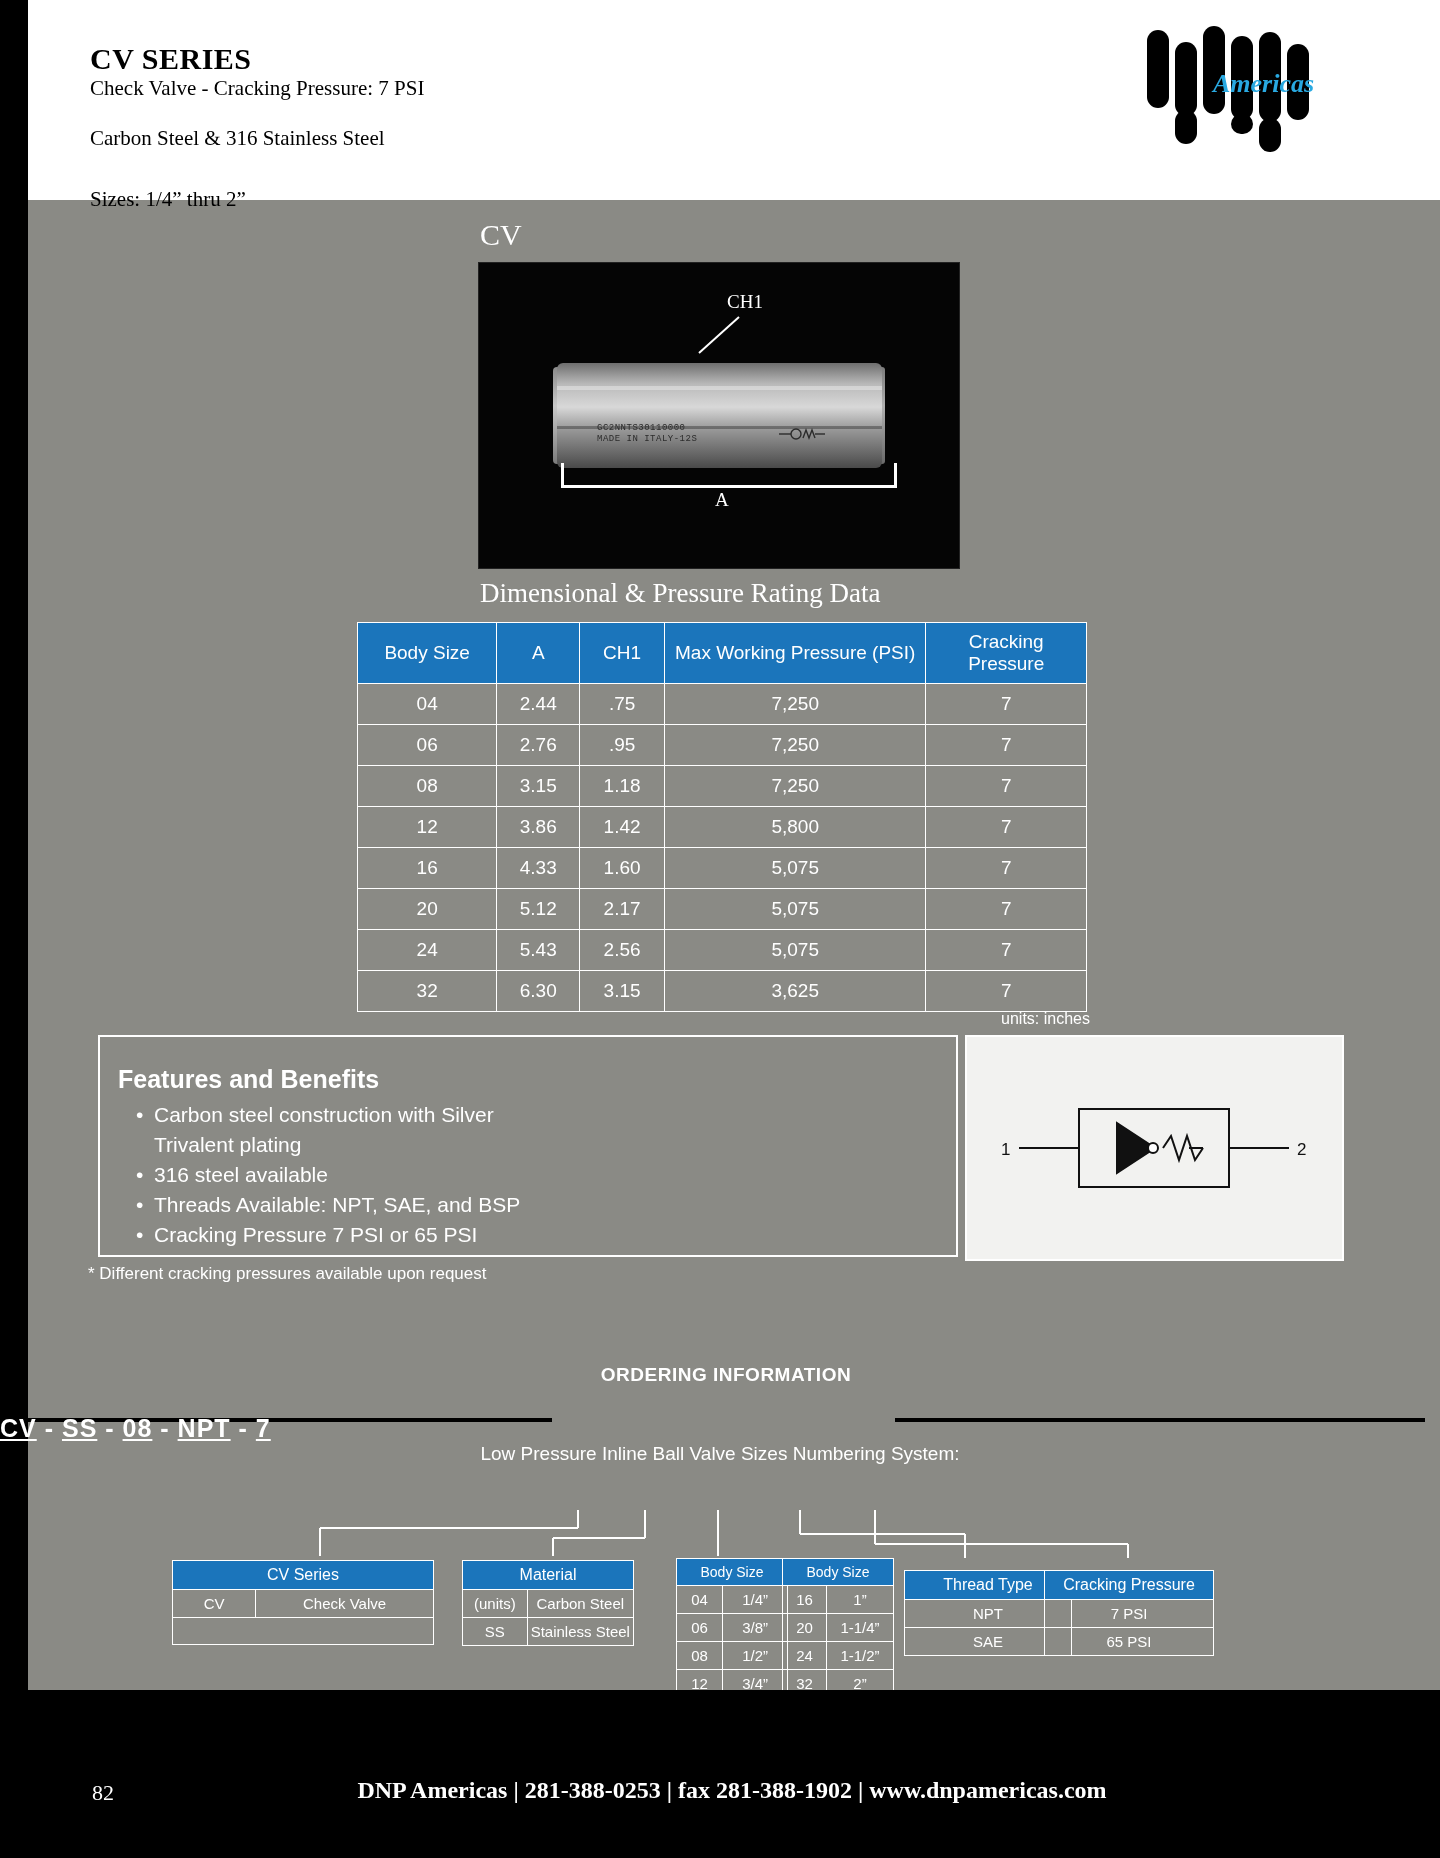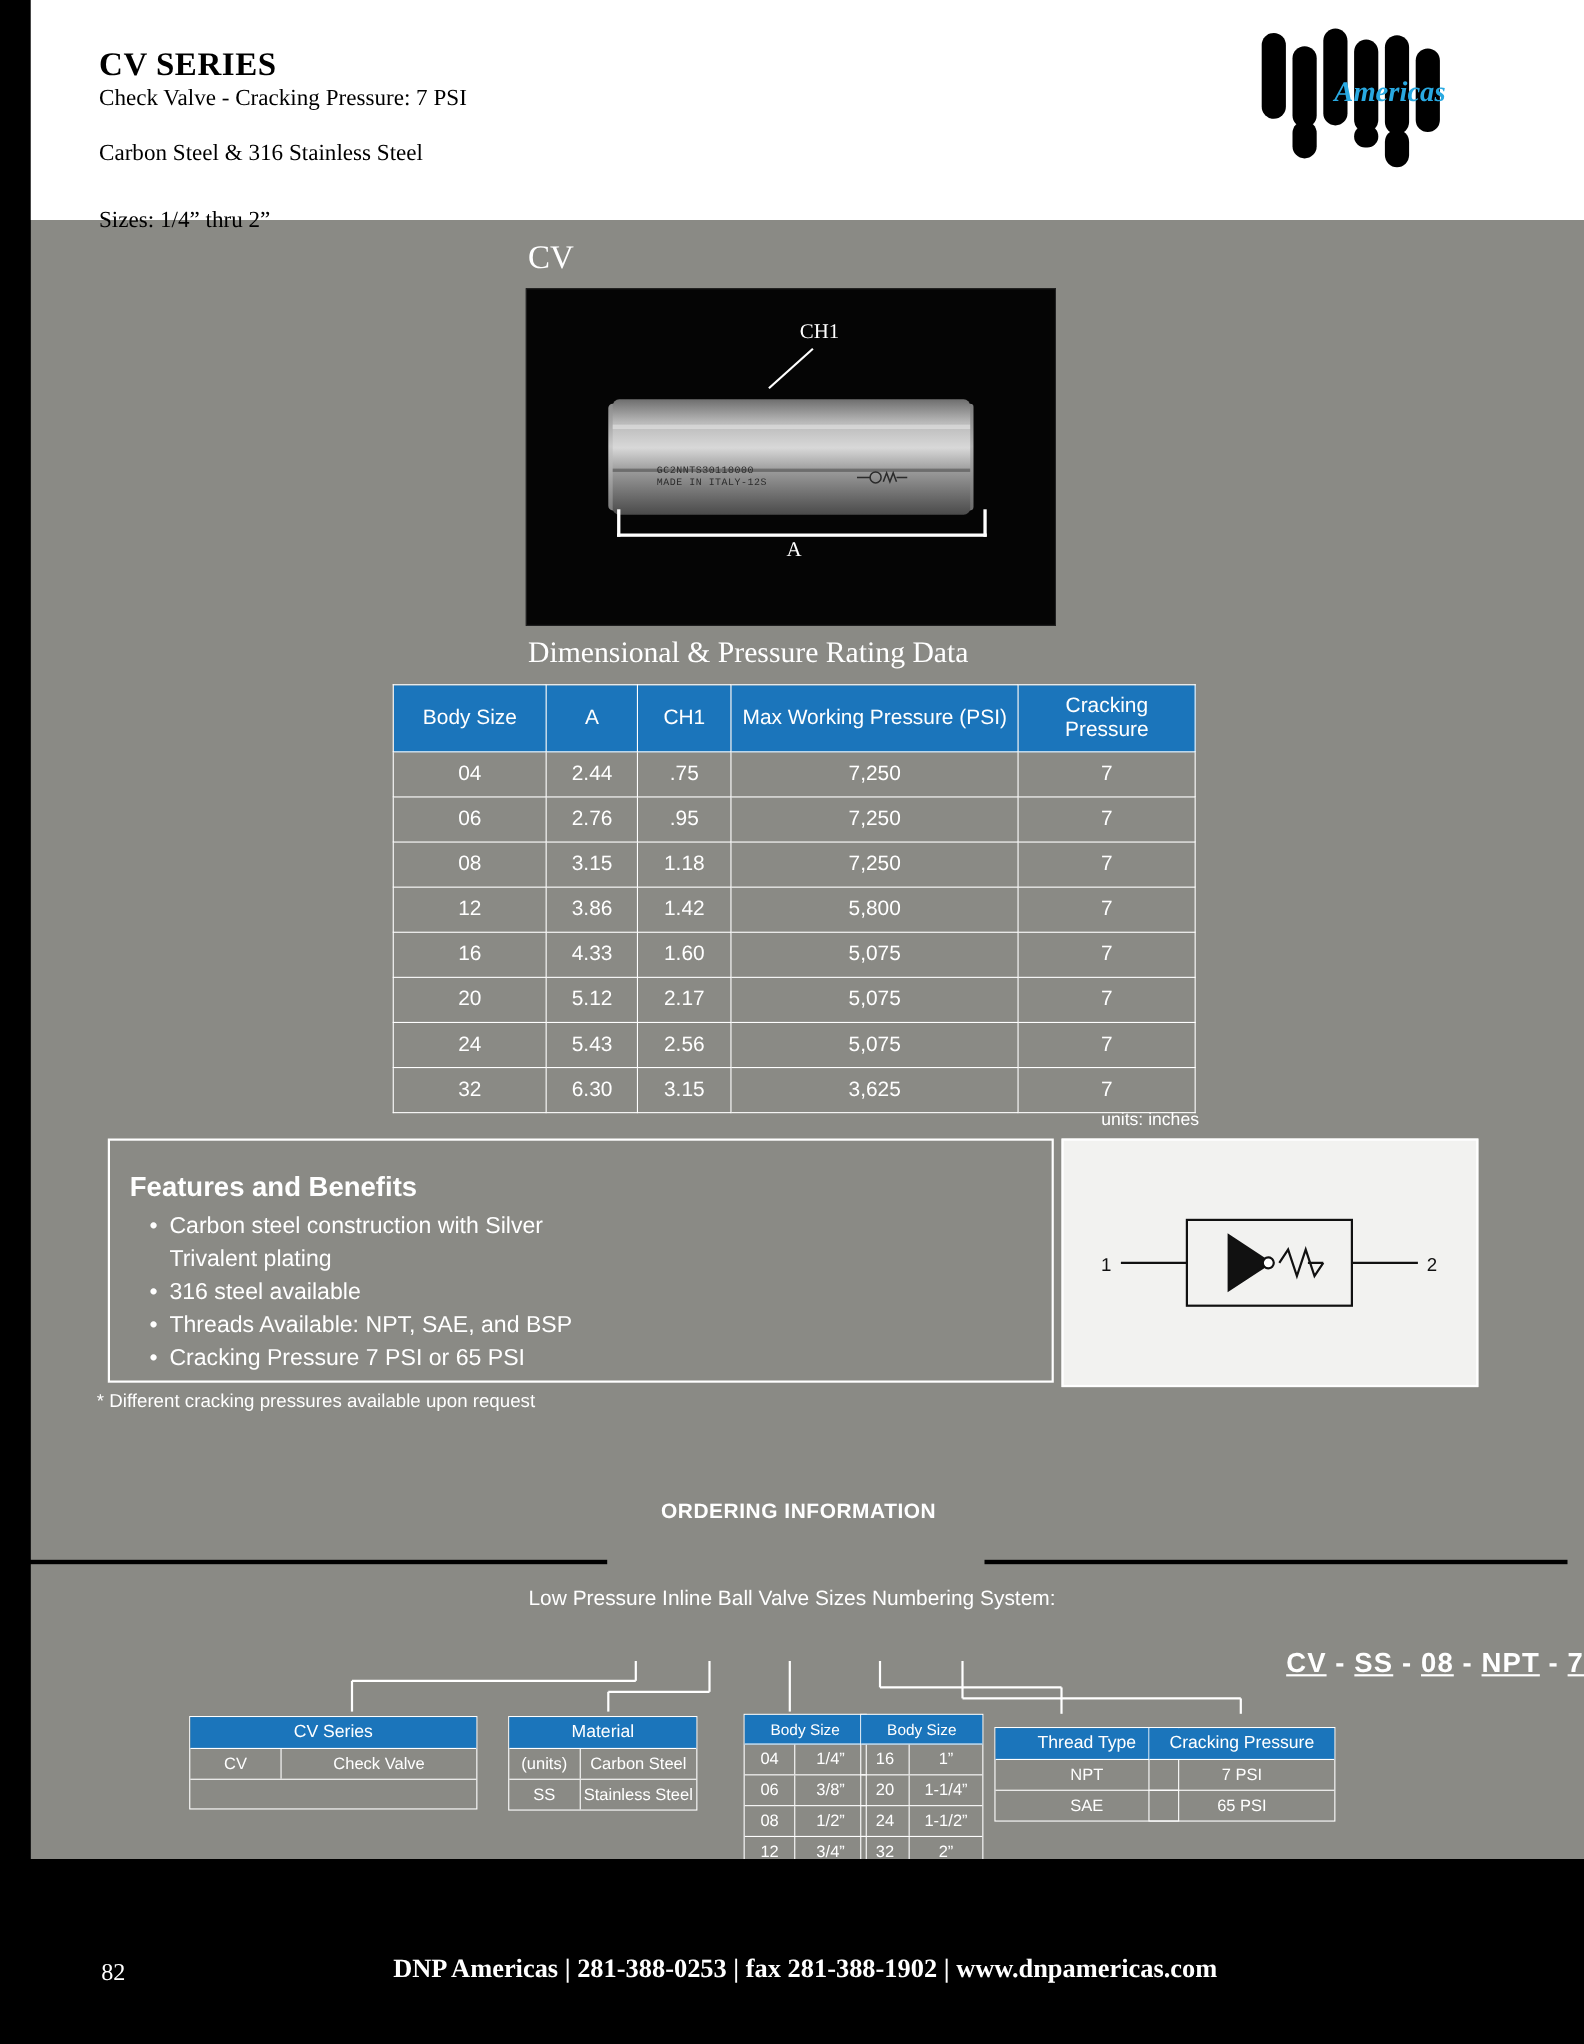--- a/index.html
+++ b/index.html
@@ -287,23 +287,23 @@
   .ord-sub {
     position: absolute;
     left: 0; top: 1443px;
     width: 1440px;
     text-align: center;
     font-size: 19px;
     color: #ffffff;
   }
   .part-number {
     position: absolute;
-    left: 0; top: 1498px;
+    left: 0; top: 1414px;
     width: 1440px;
-    text-align: right;
+    text-align: left;
     font-size: 25px;
     font-weight: bold;
     color: #ffffff;
     letter-spacing: 1px;
   }
   .part-number span.seg {
     text-decoration: underline;
   }
   .connectors {
     position: absolute;

